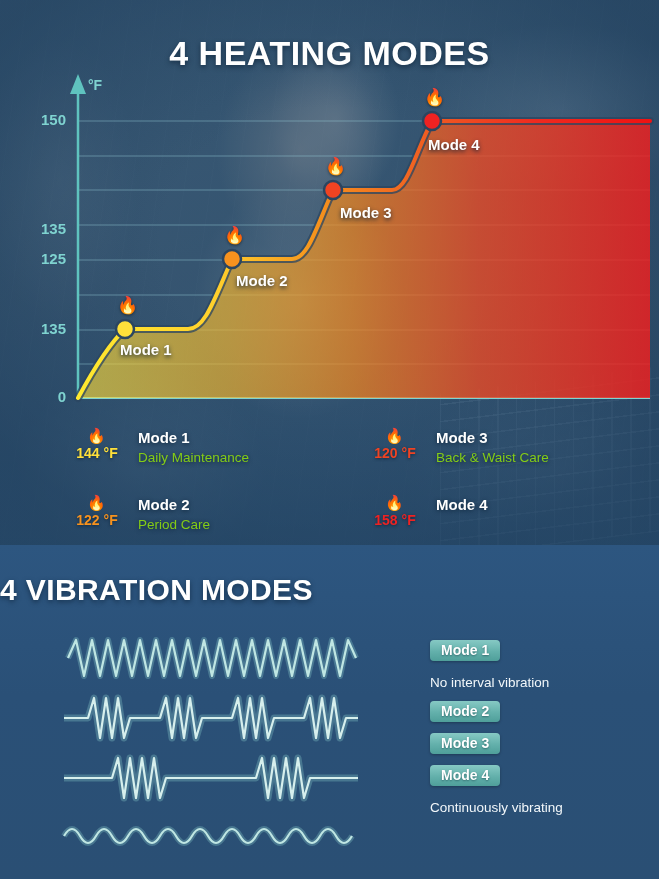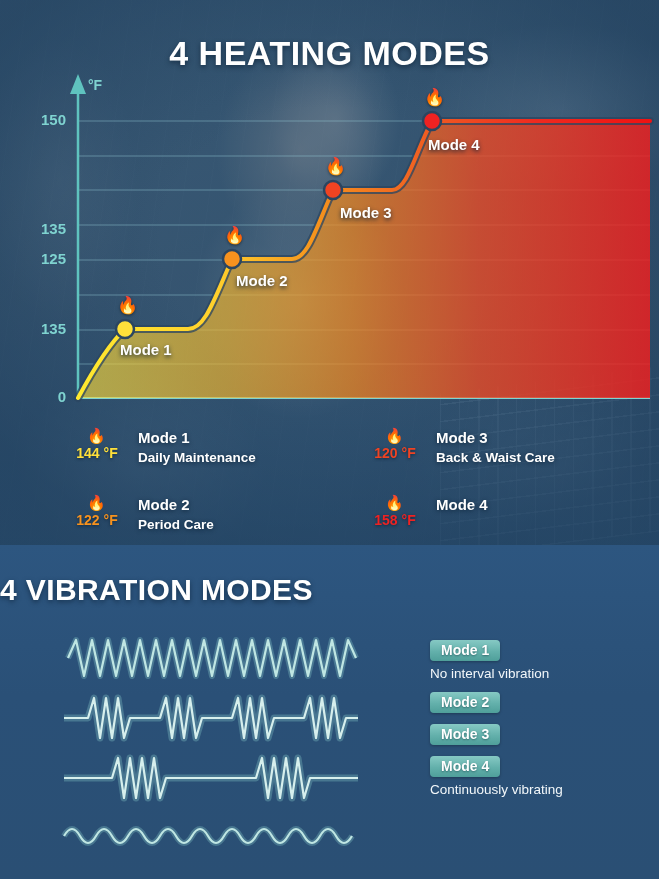--- a/index.html
+++ b/index.html
@@ -60,41 +60,41 @@
   
   .legend{position:absolute;left:0;top:420px;width:659px;height:125px;}
   .lg-item{position:absolute;display:flex;align-items:flex-start;}
   .lg-left{width:74px;text-align:center;}
   .lg-flame{font-size:15px;line-height:16px;}
   .lg-temp{font-size:14px;font-weight:bold;line-height:18px;
     text-shadow:0 1px 3px rgba(10,30,50,.7);}
   .lg-right{margin-left:4px;}
   .lg-name{color:#fff;font-size:15px;font-weight:bold;line-height:20px;
     text-shadow:0 1px 4px rgba(10,30,50,.75);}
-  .lg-desc{color:#ffffff;font-size:13.5px;line-height:19px;
-    text-shadow:0 1px 4px rgba(10,30,50,.75);font-weight:bold;}
+  .lg-desc{color:#84cc16;font-size:13.5px;line-height:19px;
+    text-shadow:0 1px 4px rgba(10,30,50,.75);}
 
   
   .vib-panel{position:absolute;left:0;top:545px;width:659px;height:334px;
     background:linear-gradient(180deg,#2d5680 0%,#2a5077 45%,#2a4f74 100%);}
   .vib-title{position:absolute;left:0;top:28px;width:659px;
     font-size:30px;font-weight:bold;color:#ffffff;letter-spacing:.4px;
     text-shadow:0 2px 5px rgba(10,30,50,.6);}
 
   .waves{position:absolute;left:60px;top:85px;width:310px;height:235px;}
   .wave-row{position:absolute;left:0;width:310px;height:56px;}
 
   .vlist{position:absolute;left:430px;top:95px;width:215px;}
   .vrow{margin-bottom:11px;}
   .vbadge{display:inline-block;padding:2px 11px 3px 11px;border-radius:4px;
     background:linear-gradient(180deg,#86c9c4 0%,#63b0ab 55%,#4f9f9a 100%);
     color:#ffffff;font-size:14px;font-weight:bold;
     text-shadow:0 1px 2px rgba(20,60,70,.55);
     box-shadow:0 1px 3px rgba(0,0,0,.28);}
-  .vdesc{margin-top:5px;color:#f2f7fa;font-size:13.5px;}
+  .vdesc{margin-top:14px;color:#f2f7fa;font-size:13.5px;}
 </style>
 </head>
 <body>
 
 <div id="page">
 
   <div class="heat-panel">
     <div class="photo"></div>
     <div class="streaks"></div>
     <div class="cart"></div>

